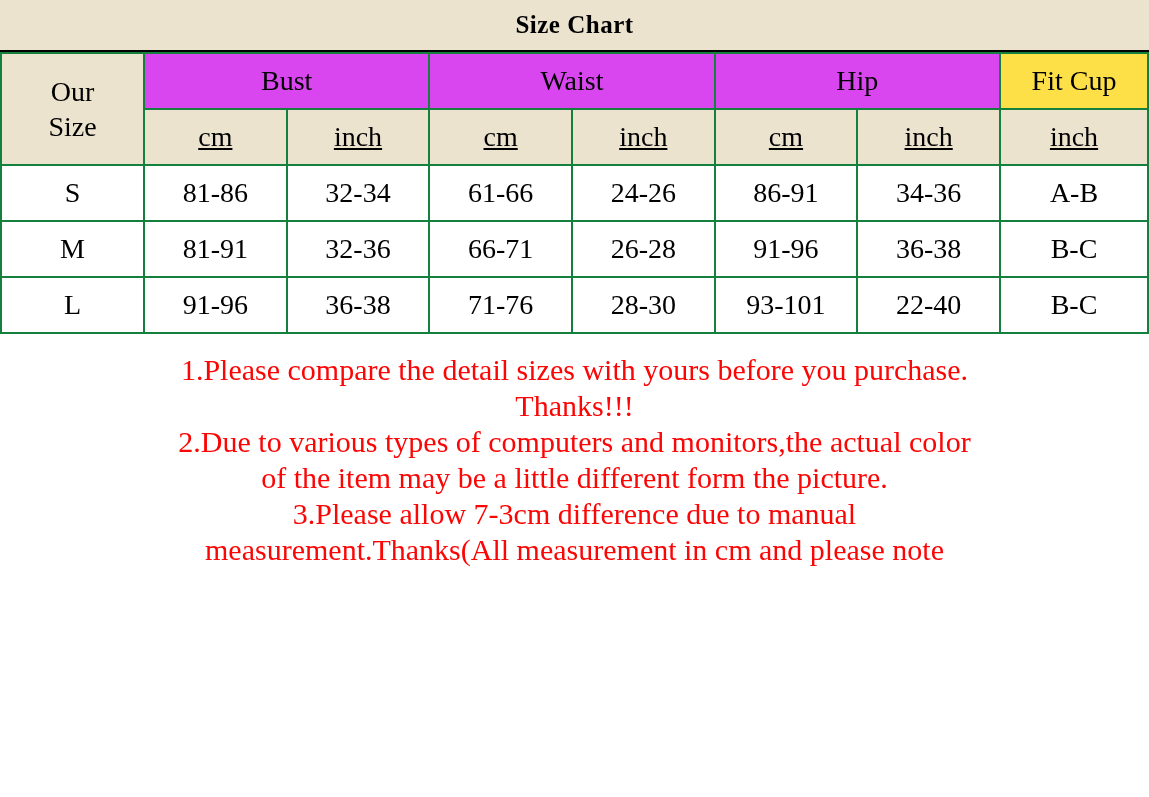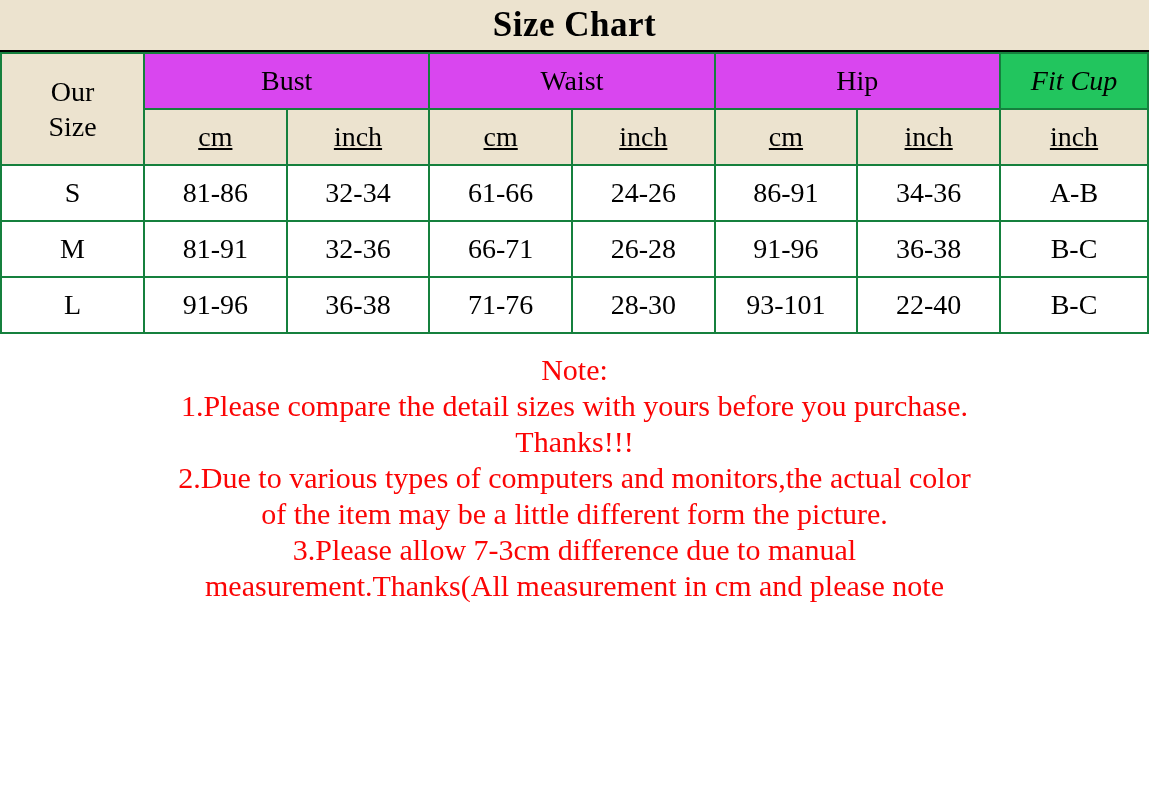--- a/index.html
+++ b/index.html
@@ -23,21 +23,21 @@
   .title-bar {
     height: 52px;
     background: #ece3cf;
     display: flex;
     align-items: center;
     justify-content: center;
     border-bottom: 2px solid #000;
     box-sizing: border-box;
   }
   .title-bar .title {
-    font-size: 35px;
+    font-size: 25px;
     font-weight: bold;
     letter-spacing: 0.5px;
   }
   table.size-chart {
     border-collapse: collapse;
     width: 1149px;
     table-layout: fixed;
   }
   table.size-chart td, table.size-chart th {
     border: 2px solid #15803d;
@@ -61,26 +61,25 @@
     padding-left: 8px;
     text-decoration: underline;
   }
   .oursize {
     background: #ece3cf;
     font-weight: bold;
     font-size: 28px;
     line-height: 1.25;
   }
   .fitcup-head {
-    background: #22c55e;
+    background: #fde047;
     font-weight: normal;
     font-size: 29px;
     text-align: left;
     padding-left: 8px;
-    font-style: italic;
   }
   .body-row td {
     background: #ffffff;
     height: 57px;
     font-size: 28px;
   }
   .col-size { width: 143px; }
   .col-m { width: 143px; }
   .col-hip-cm { width: 143px; }
   .col-fit { width: 148px; }
@@ -158,21 +157,20 @@
         <td>71-76</td>
         <td>28-30</td>
         <td>93-101</td>
         <td>22-40</td>
         <td>B-C</td>
       </tr>
     </tbody>
   </table>
 
   <div class="notes">
-    <span class="line note-head">Note:</span>
     <span class="line">1.Please compare the detail sizes with yours before you purchase.</span>
     <span class="line">Thanks!!!</span>
     <span class="line">2.Due to various types of computers and monitors,the actual color</span>
     <span class="line">of the item may be a little different form the picture.</span>
     <span class="line">3.Please allow 7-3cm difference due to manual</span>
     <span class="line">measurement.Thanks(All measurement in cm and please note</span>
   </div>
 
 </div>
 

